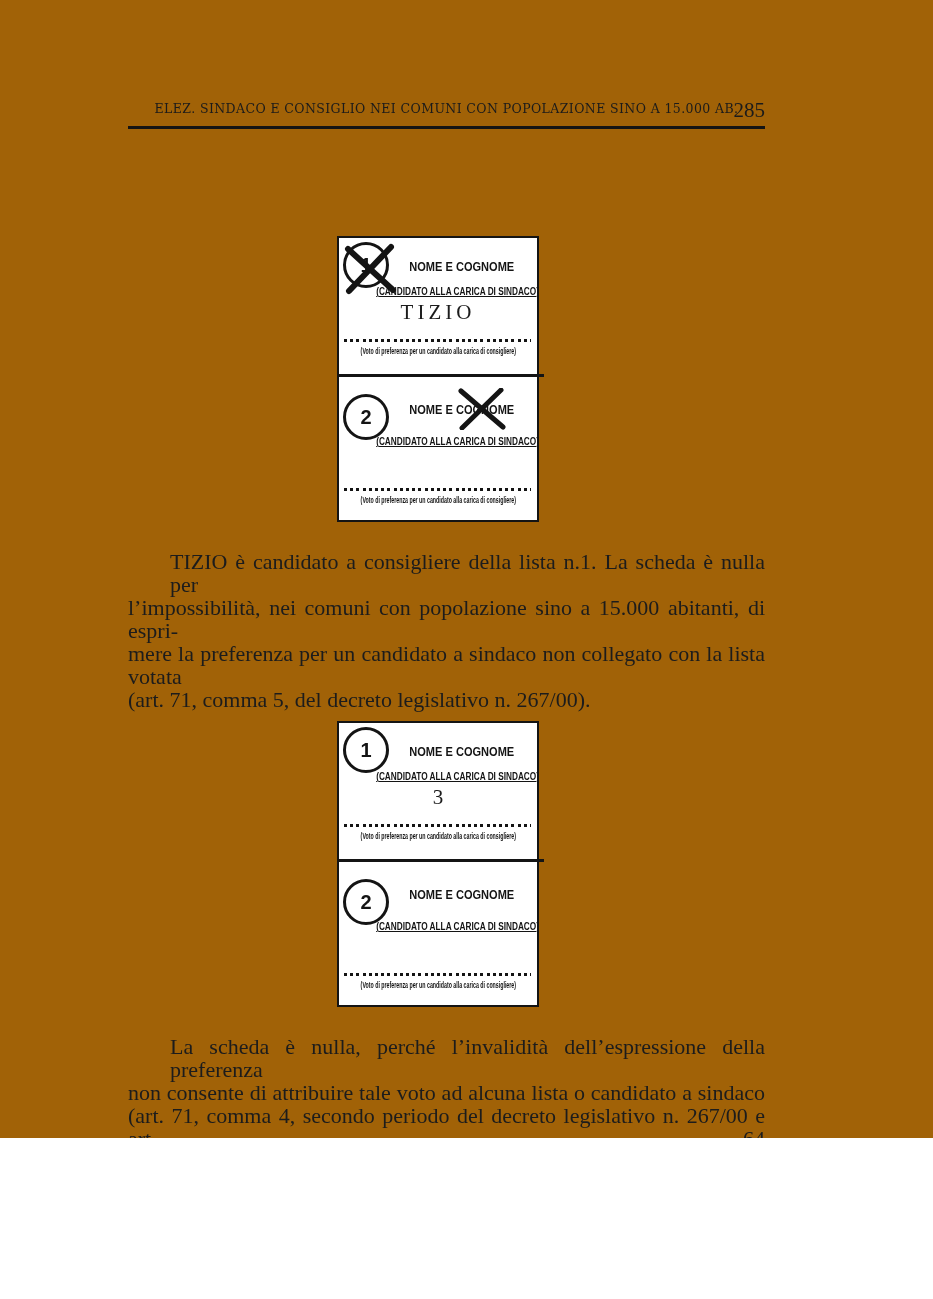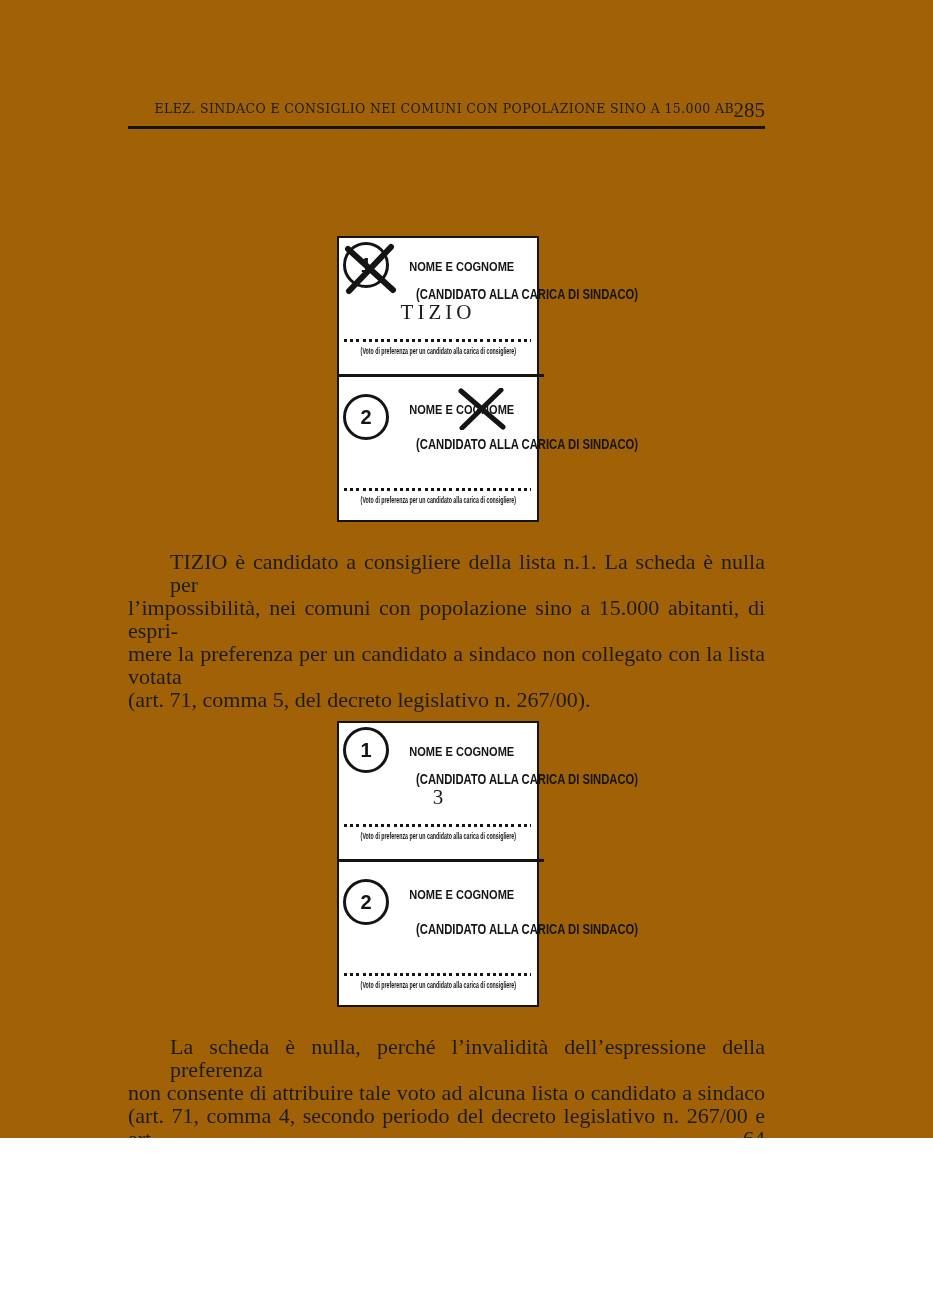--- a/index.html
+++ b/index.html
@@ -55,23 +55,23 @@
   .cand-name{
     position:absolute;left:50px;right:2px;top:21px;
     display:flex;justify-content:center;
     font-family:"Liberation Sans", sans-serif;font-weight:700;
     font-size:13px;color:#141414;
   }
   .cell.c2 .cand-name{top:24px;}
   .cand-name .fit{transform:scaleX(0.85);white-space:nowrap;}
   .cand-role{
     position:absolute;left:40px;right:0px;top:47px;
-    display:flex;
-    font-family:"Liberation Sans", sans-serif;font-weight:700;
-    font-size:15px;color:#141414;
+    display:flex;justify-content:center;
+    font-family:"Liberation Sans", sans-serif;font-weight:700;
+    font-size:11px;color:#141414;text-decoration:underline;
   }
   .cell.c2 .cand-role{top:57px;}
   .cand-role .fit{transform:scaleX(0.75);white-space:nowrap;}
   .pref-value{
     position:absolute;left:0;right:0;top:62px;
     text-align:center;
     font-family:Liberation Serif, serif;
     font-size:21px;letter-spacing:4px;color:#1c1c1c;
   }
   .dotted-line{

